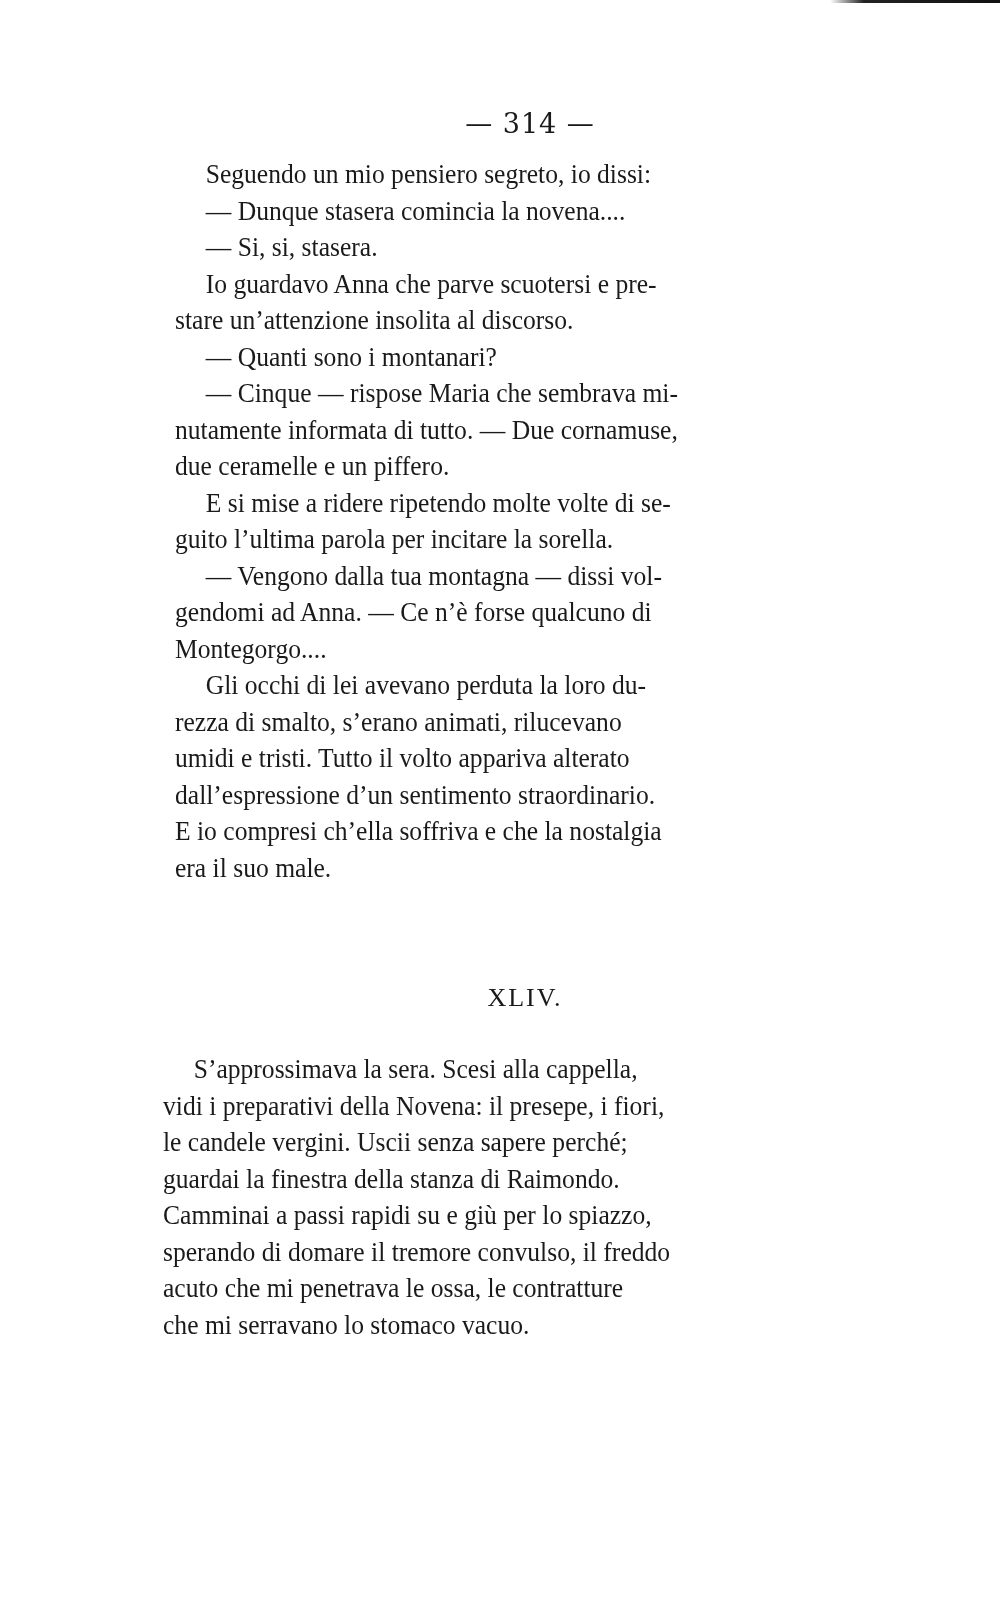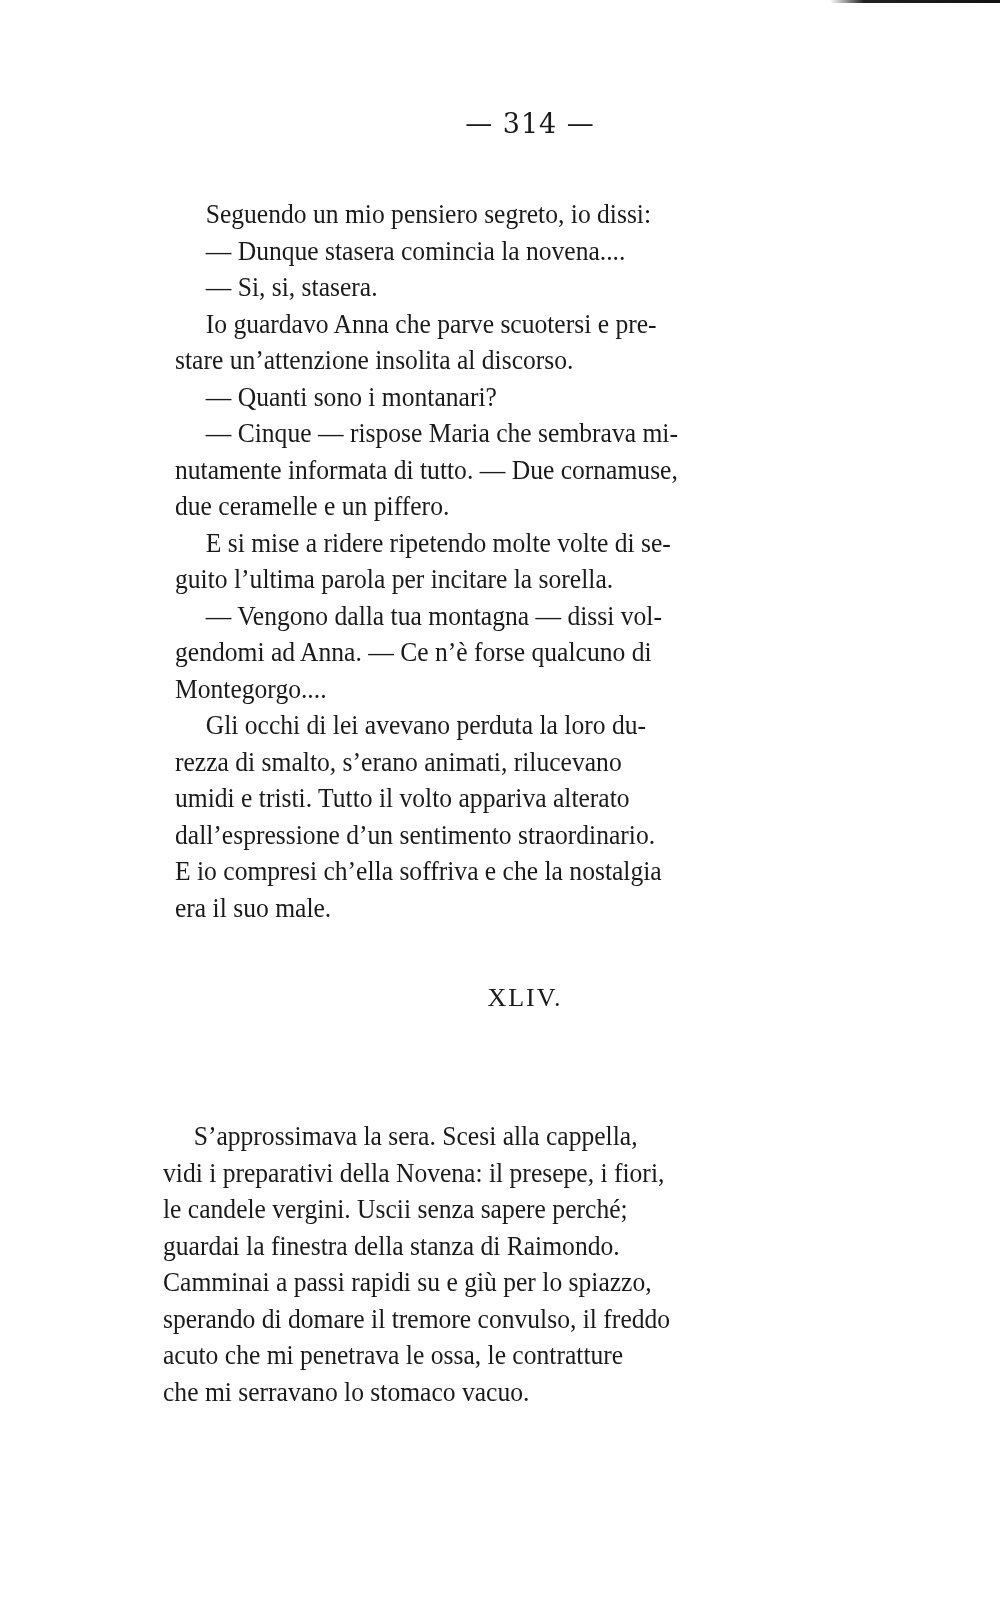--- a/index.html
+++ b/index.html
@@ -2,27 +2,27 @@
 <html><head>
 <meta charset="utf-8">
 <style>
   html, body { margin: 0; padding: 0; background: #ffffff; }
   body { width: 1000px; height: 1616px; position: relative; overflow: hidden;
          font-family: "DejaVu Serif", "Liberation Serif", serif; color: #1a1a1a; }
   .scan-edge { position: absolute; top: 0; right: 0; width: 170px; height: 3px;
                background: linear-gradient(to right, rgba(0,0,0,0), #222 20%, #111); }
   .page-number { position: absolute; top: 108px; left: 0; width: 1060px; text-align: center;
                  font-size: 27px; letter-spacing: 1px; }
-  .block { position: absolute; left: 175px; width: 700px; margin-top: 40px; }
+  .block { position: absolute; left: 175px; width: 700px; }
   .line { height: 36.5px; line-height: 36.5px; font-size: 27.5px; white-space: nowrap;
           font-family: "Liberation Serif", "DejaVu Serif", serif;
           transform: scaleX(0.93); transform-origin: left center; }
   .ind { padding-left: 33px; }
   #blk1 { top: 156px; }
-  #blk2 { top: 1078px; left: 163px; }
+  #blk2 { top: 1051px; left: 163px; }
   .chapter { position: absolute; top: 983px; left: 0; width: 1050px; text-align: center;
              font-size: 26px; letter-spacing: 2px; font-family: "Liberation Serif", serif; }
 </style>
 </head>
 <body>
 
 <div class="scan-edge"></div>
 
 <div class="page-number">— 314 —</div>
 

